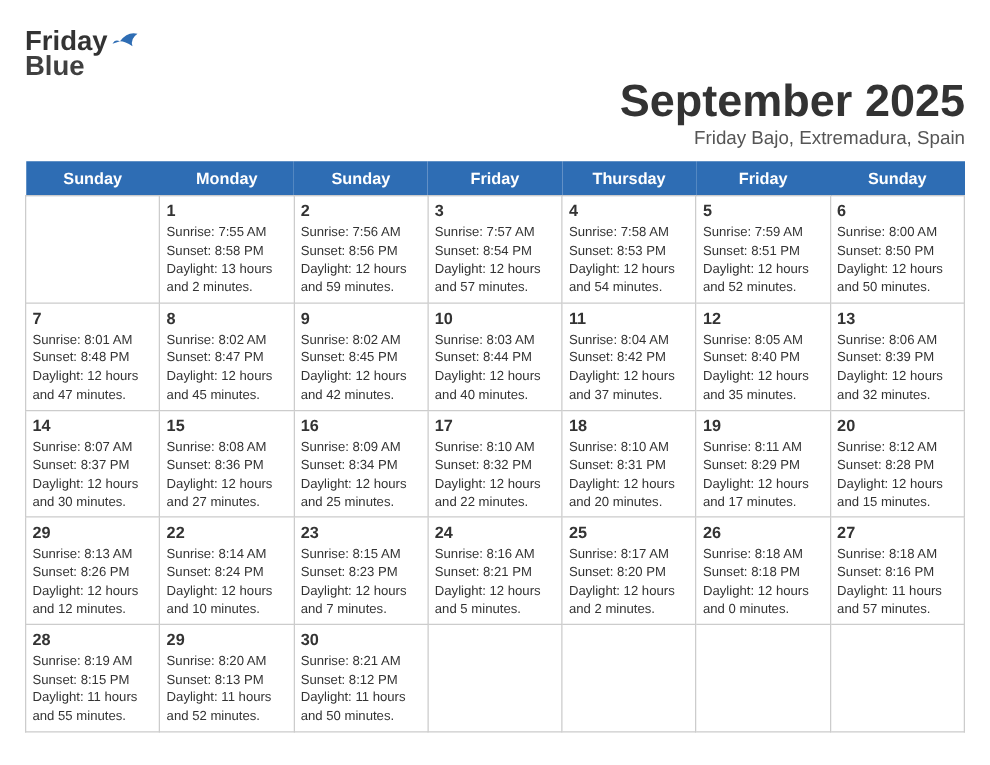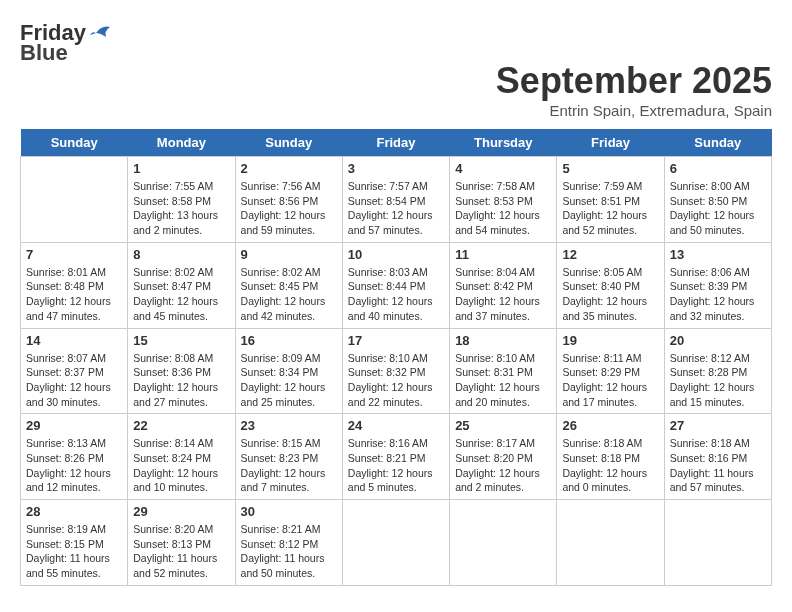--- a/index.html
+++ b/index.html
@@ -82,21 +82,21 @@
       <span style="font-size:22px;font-weight:bold;color:#333;">Friday</span>
       <svg width="24" height="20" viewBox="0 0 24 20" style="margin-left:2px;">
         <path d="M8,10 Q14,2 22,4 Q16,8 18,14 Q12,10 8,10Z" fill="#2e6db4"></path>
         <path d="M8,10 Q4,8 2,12 Q5,11 8,10Z" fill="#2e6db4"></path>
       </svg>
     </div>
     <span style="font-size:22px;font-weight:bold;color:#404040;margin-top:-6px;">Blue</span>
   </div>
   <div class="title-block">
     <div class="month-title">September 2025</div>
-    <div class="location">Entrin Spain, Extremadura, Spain</div>
+    <div class="location">Friday Bajo, Extremadura, Spain</div>
   </div>
 </div>
 
 <table>
   <thead>
     <tr>
     <th>Sunday</th>
         <th>Monday</th>
         <th>Sunday</th>
         <th>Friday</th>

